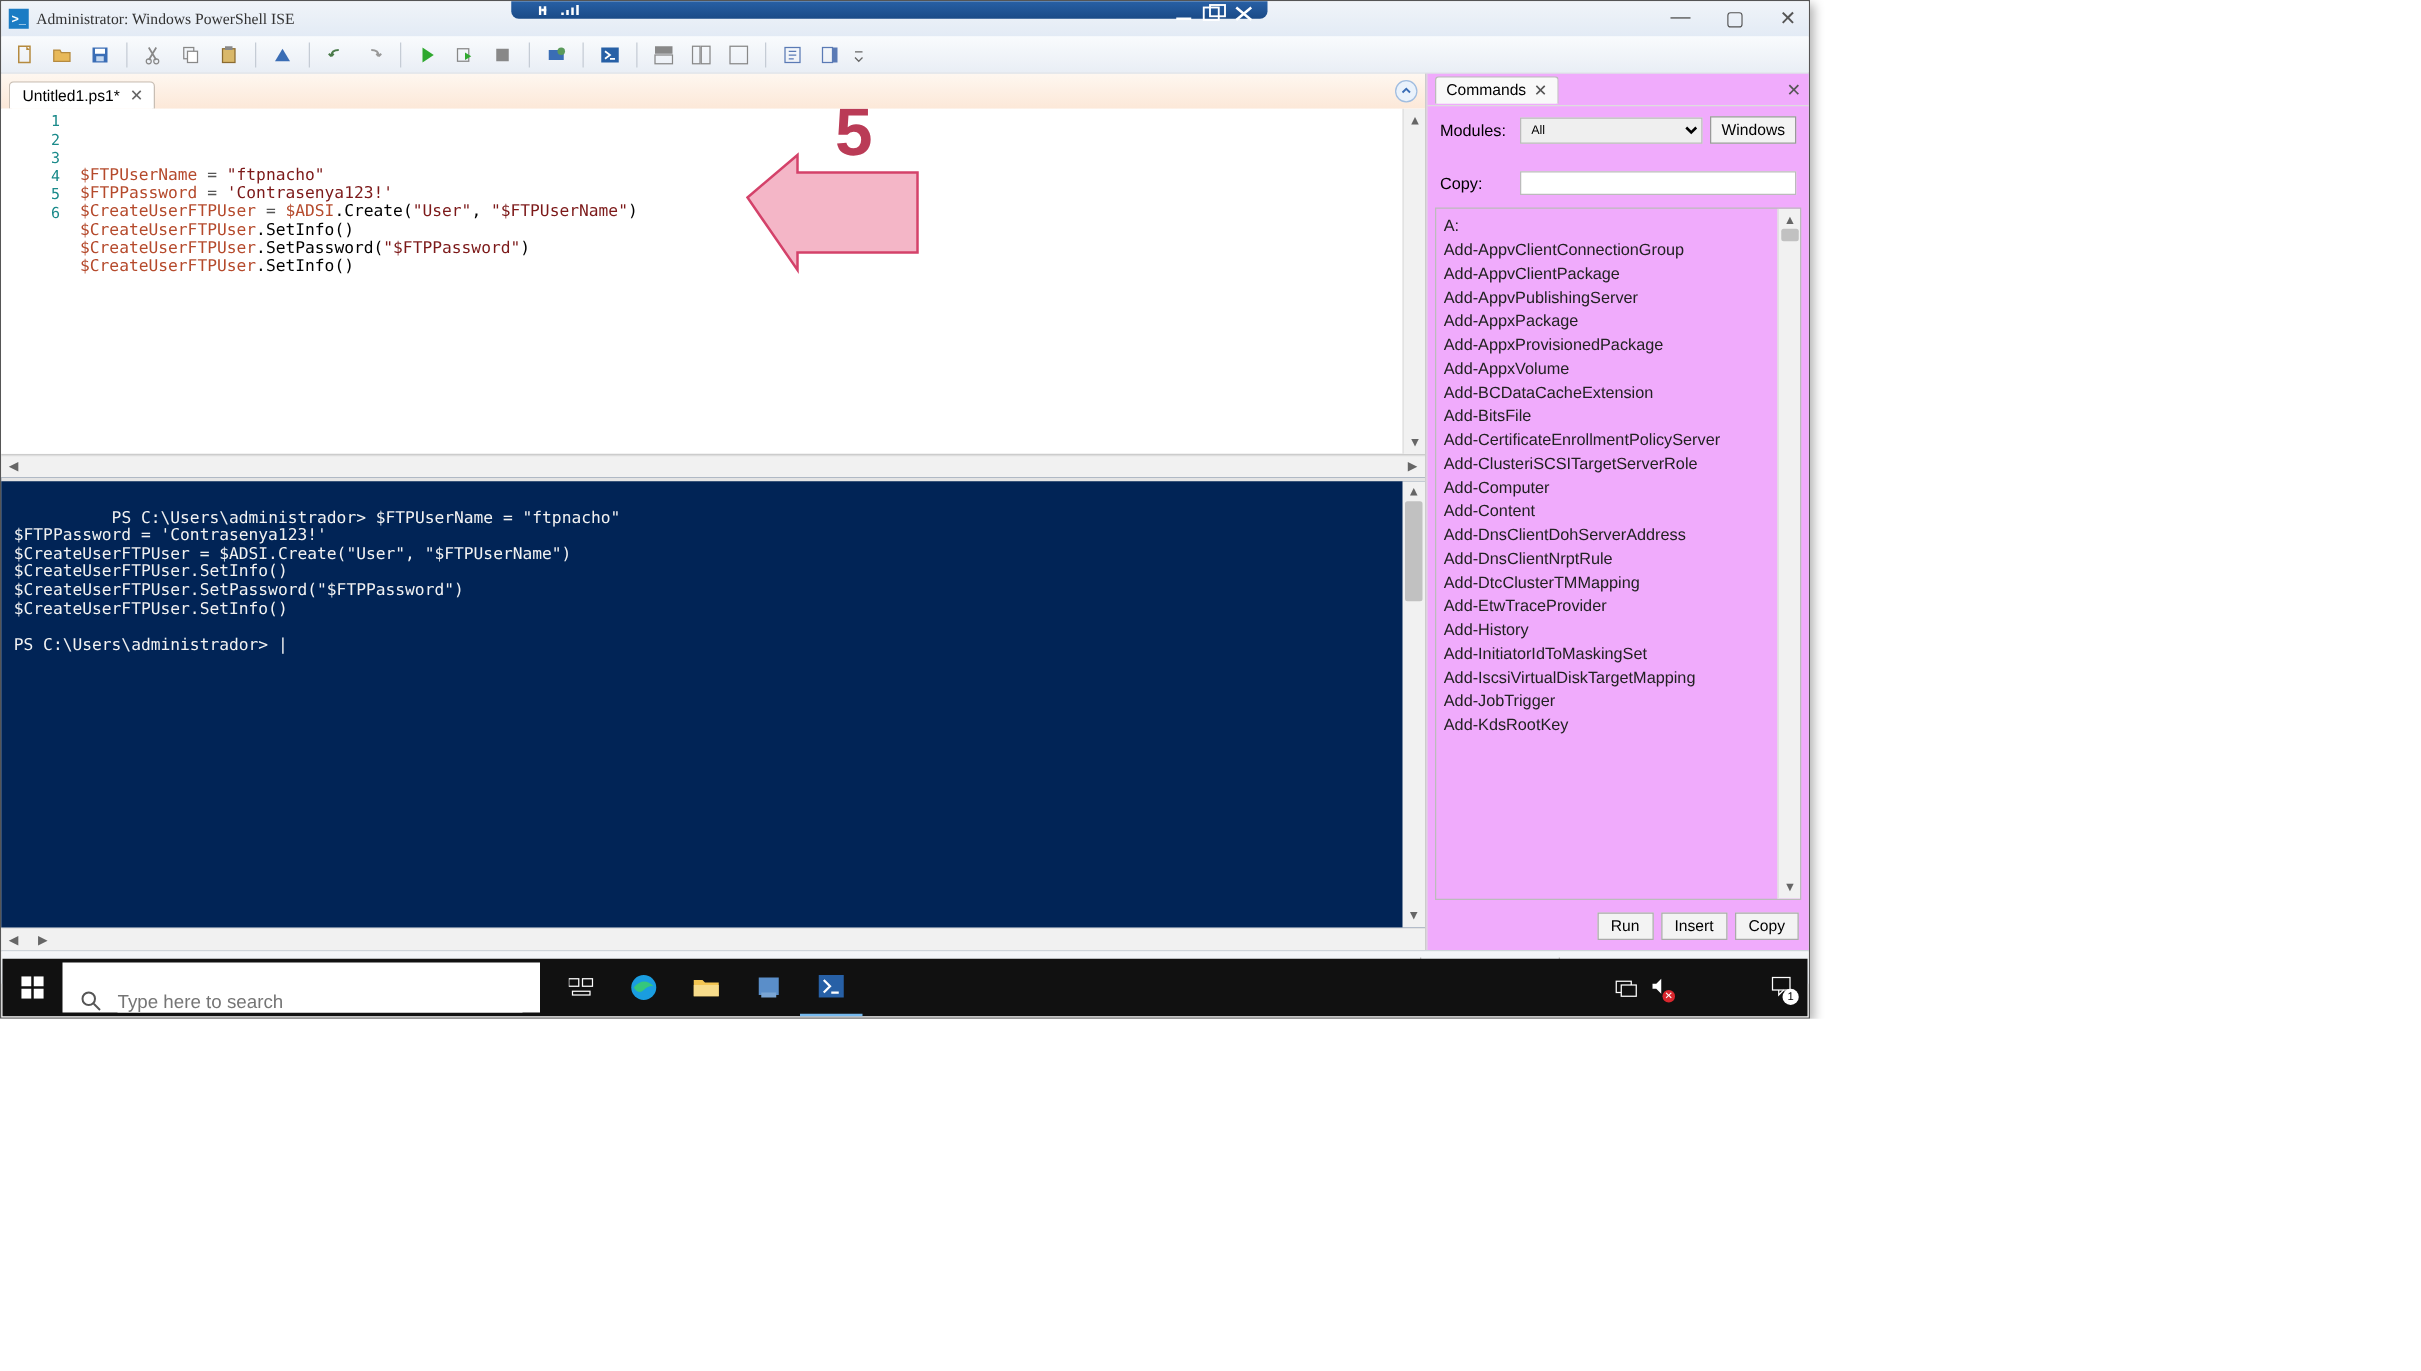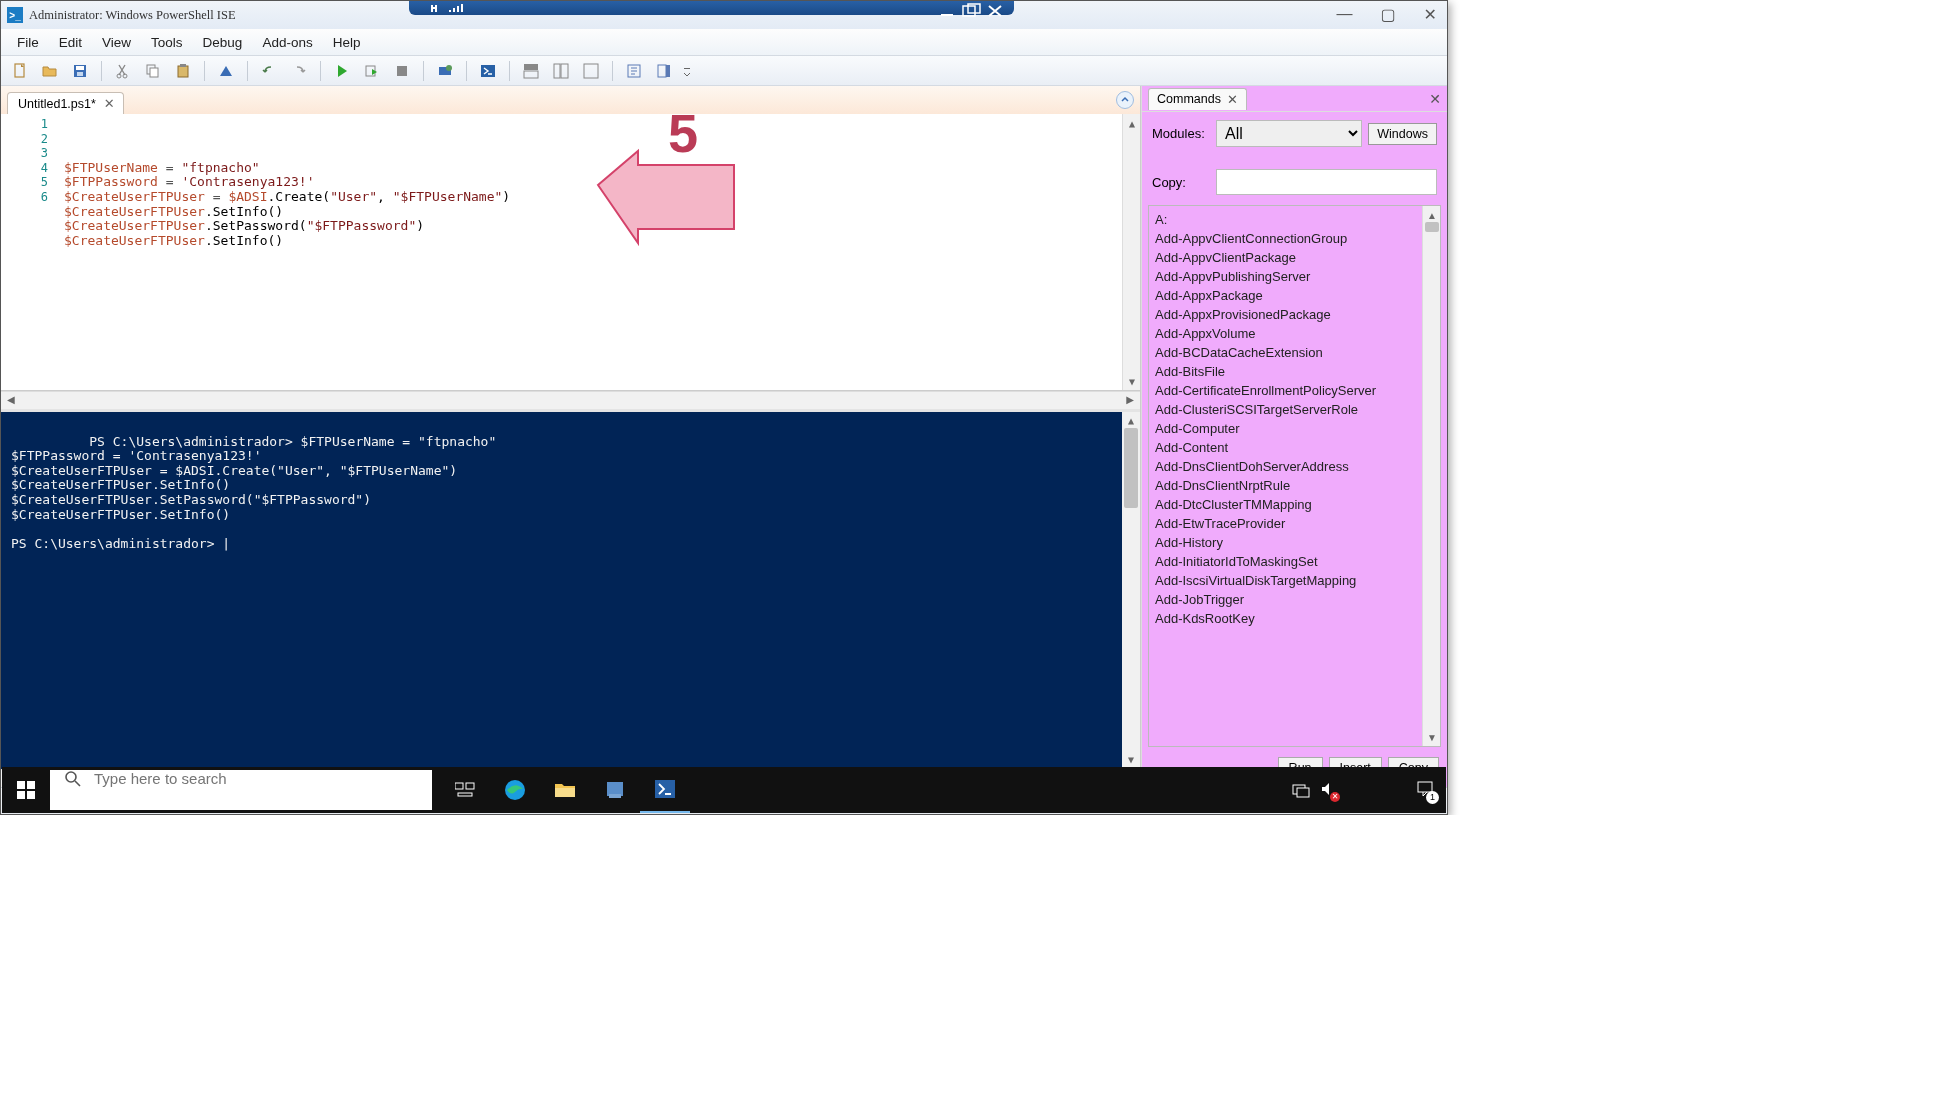--- a/index.html
+++ b/index.html
@@ -52,39 +52,39 @@
     .console-vscroll { position: absolute; top: 0; right: 0; width: 18px; height: 100%; background: #f1f1f1; }
     .console-hscroll { height: 18px; background: #f1f1f1; border-top: 1px solid #ddd; }
     .vthumb { position: absolute; left: 2px; width: 14px; background: #c1c1c1; border-radius: 2px; }
     
     .cmdhdr { height: 26px; display: flex; align-items: center; padding: 0 6px; border-bottom: 1px solid #ddd; }
     .cmdtab { border: 1px solid #bbb; border-bottom: none; padding: 3px 8px; border-radius: 3px 3px 0 0; font-size: 12.5px; display: flex; align-items: center; gap: 6px; background: #f9f9f9; }
     .cmdtab .x { cursor: pointer; color: #555; font-size: 13px; }
     .cmd-close-panel { margin-left: auto; cursor: pointer; font-size: 14px; color: #555; }
     .cmdfilter { padding: 8px 10px 2px 10px; display: grid; grid-template-columns: 58px 1fr auto; gap: 22px 6px; align-items: center; }
     .cmdfilter label { font-size: 13px; }
-    .cmdfilter select, .cmdfilter input { border: 1px solid #bbb; padding: 3px 4px; font-size: 16px; width: 100%; }
+    .cmdfilter select, .cmdfilter input { border: 1px solid #bbb; padding: 3px 4px; font-size: 10px; width: 100%; }
     .cmdfilter .refresh { border: 1px solid #999; background: #f3f3f3; padding: 3px 8px; cursor: pointer; font-size: 12.5px; }
     .cmdlist-wrap { flex: 1; margin: 8px 6px 4px 6px; border: 1px solid #bbb; position: relative; overflow: hidden; }
     .cmdlist { position: absolute; inset: 0 18px 0 0; overflow: hidden; padding: 4px 6px; }
     .cmdlist .ci { padding: 2px 0; font-size: 13px; cursor: pointer; color: #222; }
     .cmdlist-scroll { position: absolute; right: 0; top: 0; bottom: 0; width: 18px; background: #f1f1f1; border-left: 1px solid #ddd; }
     .cmdbtns { padding: 6px 8px 8px 8px; display: flex; justify-content: flex-end; gap: 6px; }
     .cmdbtns button { border: 1px solid #aaa; background: #f3f3f3; padding: 3px 10px; cursor: pointer; font-size: 12.5px; }
     
     .statusbar { height: 27px; background: linear-gradient(to bottom, #f5f7fa, #e6eaef); border-top: 1px solid #cfd5db; display: flex; align-items: center; padding: 0 10px; font-size: 13px; color: #333; }
     .statusbar .sright { margin-left: auto; display: flex; align-items: center; gap: 18px; }
     .statusbar .vline { width: 1px; height: 16px; background: #bbb; }
     .zoom-track { width: 120px; height: 4px; background: #d0d0d0; position: relative; }
     .zoom-thumb { position: absolute; top: -4px; width: 8px; height: 12px; background: #fff; border: 1px solid #888; left: 28px; }
     
     .taskbar { position: absolute; left: 1px; right: 1px; bottom: 1px; height: 46px; background: #111; display: flex; align-items: center; color: #fff; }
     .start { width: 48px; height: 100%; display: flex; align-items: center; justify-content: center; cursor: pointer; }
     .start svg { fill: #fff; }
-    .searchbox { flex: 0 0 382px; height: 40px; background: #fff; margin: 3px 0; display: flex; align-items: flex-start; padding: 0 14px; gap: 12px; color: #555; cursor: text; }
+    .searchbox { flex: 0 0 382px; height: 40px; background: #fff; margin: 3px 0; display: flex; align-items: flex-end; padding: 0 14px; gap: 12px; color: #555; cursor: text; }
     .searchbox input { border: none; outline: none; flex: 1; font-size: 15px; }
     .tb-icons { display: flex; align-items: center; height: 100%; margin-left: 8px; }
     .tb-ico { width: 50px; height: 100%; display: flex; align-items: center; justify-content: center; cursor: pointer; }
     .tb-ico.active { border-bottom: 2px solid #76b9ed; }
     .tray { margin-left: auto; display: flex; align-items: center; gap: 10px; padding-right: 12px; }
     .tray svg { fill: #fff; }
     .scroll-arrow { position: absolute; left: 2px; width: 14px; height: 14px; display:flex; align-items:center; justify-content:center; font-size:10px; color:#666;}
   </style>
 </head>
 <body>
@@ -117,29 +117,20 @@
           </g>
         </svg>
     </div>
     <div class="outer-caption">
       <span class="btn">—</span>
       <span class="btn">▢</span>
       <span class="btn">✕</span>
     </div>
   </div>
 
-  <div class="menubar" id="menubar">
-      <div class="mi">File</div>
-      <div class="mi">Edit</div>
-      <div class="mi">View</div>
-      <div class="mi">Tools</div>
-      <div class="mi">Debug</div>
-      <div class="mi">Add-ons</div>
-      <div class="mi">Help</div>
-    </div>
 
   <div class="toolbar">
     <div class="tbtn">
         <svg width="16" height="16">
           <rect x="3" y="1" width="9" height="13" fill="none" stroke="#b58a3f" stroke-width="1.2"></rect>
           <path d="M9 1 L12 4 L9 4 Z" fill="#b58a3f"></path>
         </svg>
       </div>
     <div class="tbtn">
         <svg width="16" height="16">

